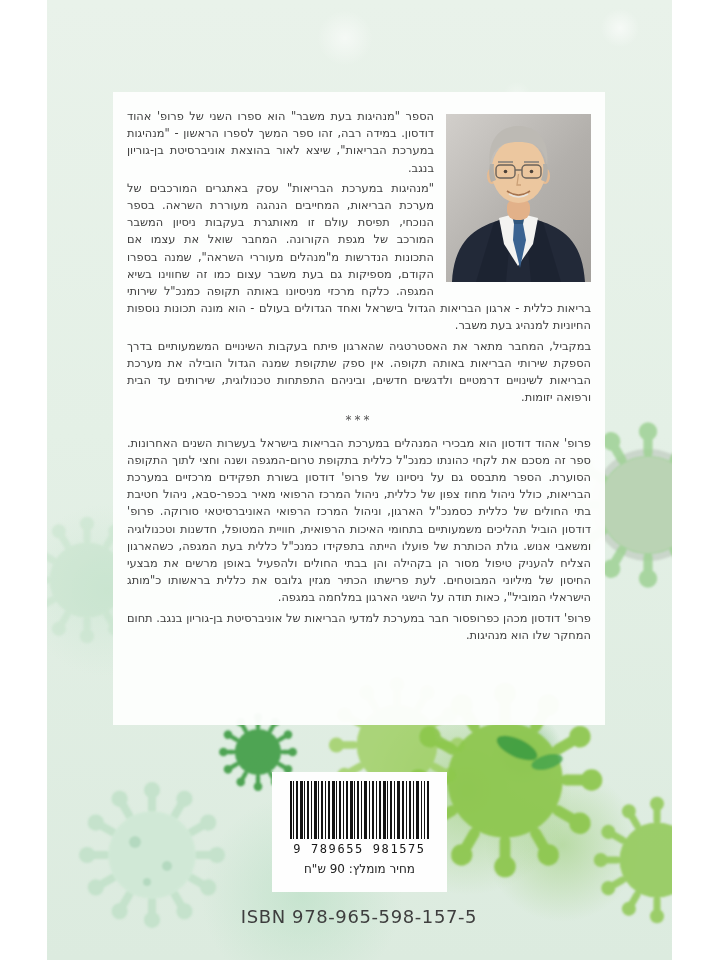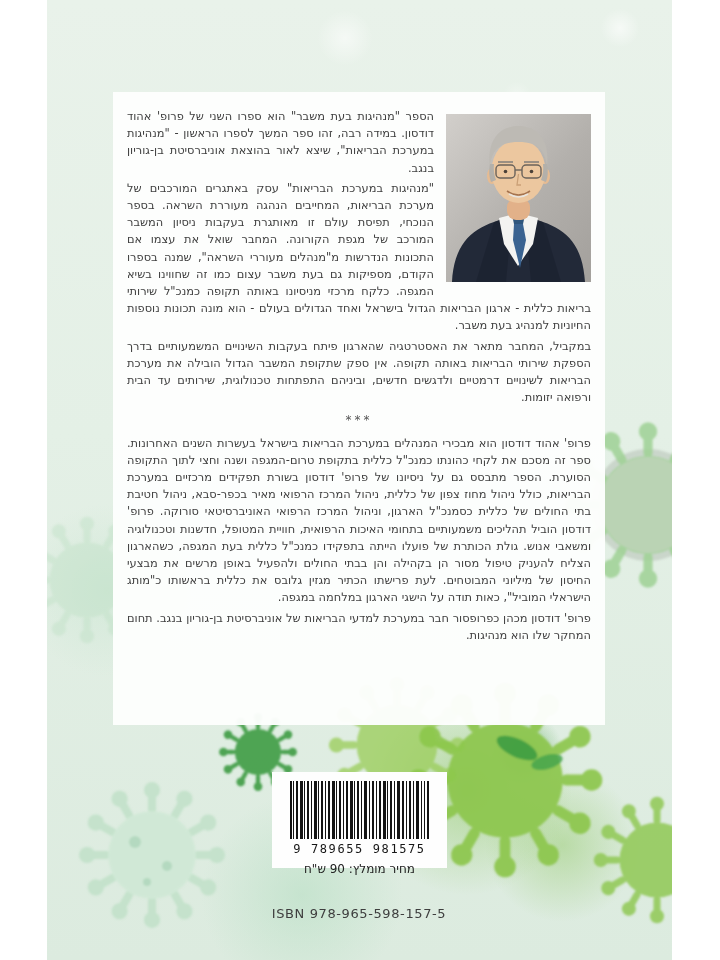--- a/index.html
+++ b/index.html
@@ -36,31 +36,31 @@
   }
   .panel-text p{margin:0 0 3px 0;}
   .photo{
     float:right;width:145px;height:168px;margin:6px 0 8px 12px;
     background:#b5b2ae;
   }
   .sep{clear:none;text-align:center;font-size:12px;letter-spacing:3px;color:#555;margin:6px 0 5px 0;}
 
   
   .barcode-box{
-    position:absolute;left:225px;top:772px;width:175px;height:96px;z-index:3;
+    position:absolute;left:225px;top:772px;width:175px;height:120px;z-index:3;
     background:#fefefe;text-align:center;padding-top:9px;box-sizing:border-box;
   }
   .barcode-digits{
     font-family:"DejaVu Sans Mono","Liberation Mono",monospace;
     font-size:12px;letter-spacing:1.6px;color:#161616;margin-top:-1px;white-space:nowrap;
   }
   .price{direction:rtl;font-size:12px;color:#222;margin-top:6px;}
   .isbn{
     position:absolute;left:187px;top:906px;width:250px;z-index:3;text-align:center;
-    font-size:13px;letter-spacing:.6px;color:#3e3e3e;white-space:nowrap;
+    font-size:18px;letter-spacing:.6px;color:#3e3e3e;white-space:nowrap;
   }
 </style>
 </head>
 <body>
 
 <div class="page">
   <div class="cover">
 
     <svg class="decor" width="625" height="960" viewBox="0 0 625 960" aria-hidden="true">
       <defs>
@@ -187,21 +187,21 @@
             <circle cx="85.5" cy="57.5" r="1.8" fill="#4a4038"></circle>
 
             <path d="M72.5,60 L71,71 L75,71" fill="none" stroke="#caa077" stroke-width="1.3"></path>
             <path d="M61,77 Q72.5,85 84,77" fill="none" stroke="#a5734e" stroke-width="1.6"></path>
             <path d="M63,80 Q72.5,86 82,80" fill="none" stroke="#e8e4de" stroke-width="1.6"></path>
           </svg>
         </div>
 
         <p>הספר "מנהיגות בעת משבר" הוא ספרו השני של פרופ' אהוד דודסון. במידה רבה, זהו ספר המשך לספרו הראשון - "מנהיגות במערכת הבריאות", שיצא לאור בהוצאת אוניברסיטת בן-גוריון בנגב.</p>
         <p>"מנהיגות במערכת הבריאות" עסק באתגרים המורכבים של מערכת הבריאות, המחייבים הנהגה מעוררת השראה. בספר הנוכחי, תפיסת עולם זו מאותגרת בעקבות ניסיון המשבר המורכב של מגפת הקורונה. המחבר שואל את עצמו אם התכונות הנדרשות מ"מנהלים מעוררי השראה", שמנה בספרו הקודם, מספיקות גם בעת משבר עצום כמו זה שחווינו בשיא המגפה. כלקח מרכזי מניסיונו באותה תקופה כמנכ"ל שירותי בריאות כללית - ארגון הבריאות הגדול בישראל ואחד הגדולים בעולם - הוא מונה תכונות נוספות החיוניות למנהיג בעת משבר.</p>
-        <p>במקביל, המחבר מתאר את האסטרטגיה שהארגון פיתח בעקבות השינויים המשמעותיים בדרך הספקת שירותי הבריאות באותה תקופה. אין ספק שתקופת המשבר הגדול הובילה את מערכת הבריאות לשינויים דרמטיים ולדגשים חדשים, וביניהם התפתחות טכנולוגית, שירותים עד הבית ורפואה יזומות.</p>
+        <p>במקביל, המחבר מתאר את האסטרטגיה שהארגון פיתח בעקבות השינויים המשמעותיים בדרך הספקת שירותי הבריאות באותה תקופה. אין ספק שתקופת שמנה הגדול הובילה את מערכת הבריאות לשינויים דרמטיים ולדגשים חדשים, וביניהם התפתחות טכנולוגית, שירותים עד הבית ורפואה יזומות.</p>
         <div class="sep">***</div>
         <p>פרופ' אהוד דודסון הוא מבכירי המנהלים במערכת הבריאות בישראל בעשרות השנים האחרונות. ספר זה מסכם את לקחי כהונתו כמנכ"ל כללית בתקופת טרום-המגפה ושנה וחצי לתוך התקופה הסוערת. הספר מתבסס גם על ניסיונו של פרופ' דודסון בשורת תפקידים מרכזיים במערכת הבריאות, כולל ניהול מחוז צפון של כללית, ניהול המרכז הרפואי מאיר בכפר-סבא, ניהול חטיבת בתי החולים של כללית כסמנכ"ל הארגון, וניהול המרכז הרפואי האוניברסיטאי סורוקה. פרופ' דודסון הוביל תהליכים משמעותיים בתחומי האיכות הרפואית, חוויית המטופל, חדשנות וטכנולוגיה ומשאבי אנוש. גולת הכותרת של פועלו הייתה בתפקידו כמנכ"ל כללית בעת המגפה, כשהארגון הצליח להעניק טיפול מסור הן בקהילה והן בבתי החולים ולהפעיל באופן מרשים את מבצעי החיסון של מיליוני המבוטחים. לעת פרישתו הכתיר מגזין גלובס את כללית בראשותו כ"מותג הישראלי המוביל", כאות תודה על הישגי הארגון במלחמה במגפה.</p>
         <p>פרופ' דודסון מכהן כפרופסור חבר במערכת למדעי הבריאות של אוניברסיטת בן-גוריון בנגב. תחום המחקר שלו הוא מנהיגות.</p>
       </div>
     </div>
 
     <div class="barcode-box">
       <svg width="140" height="58" viewBox="0 0 140 58" aria-hidden="true">
         <g fill="#141414">
           <rect x="0" width="2" height="58"></rect>

